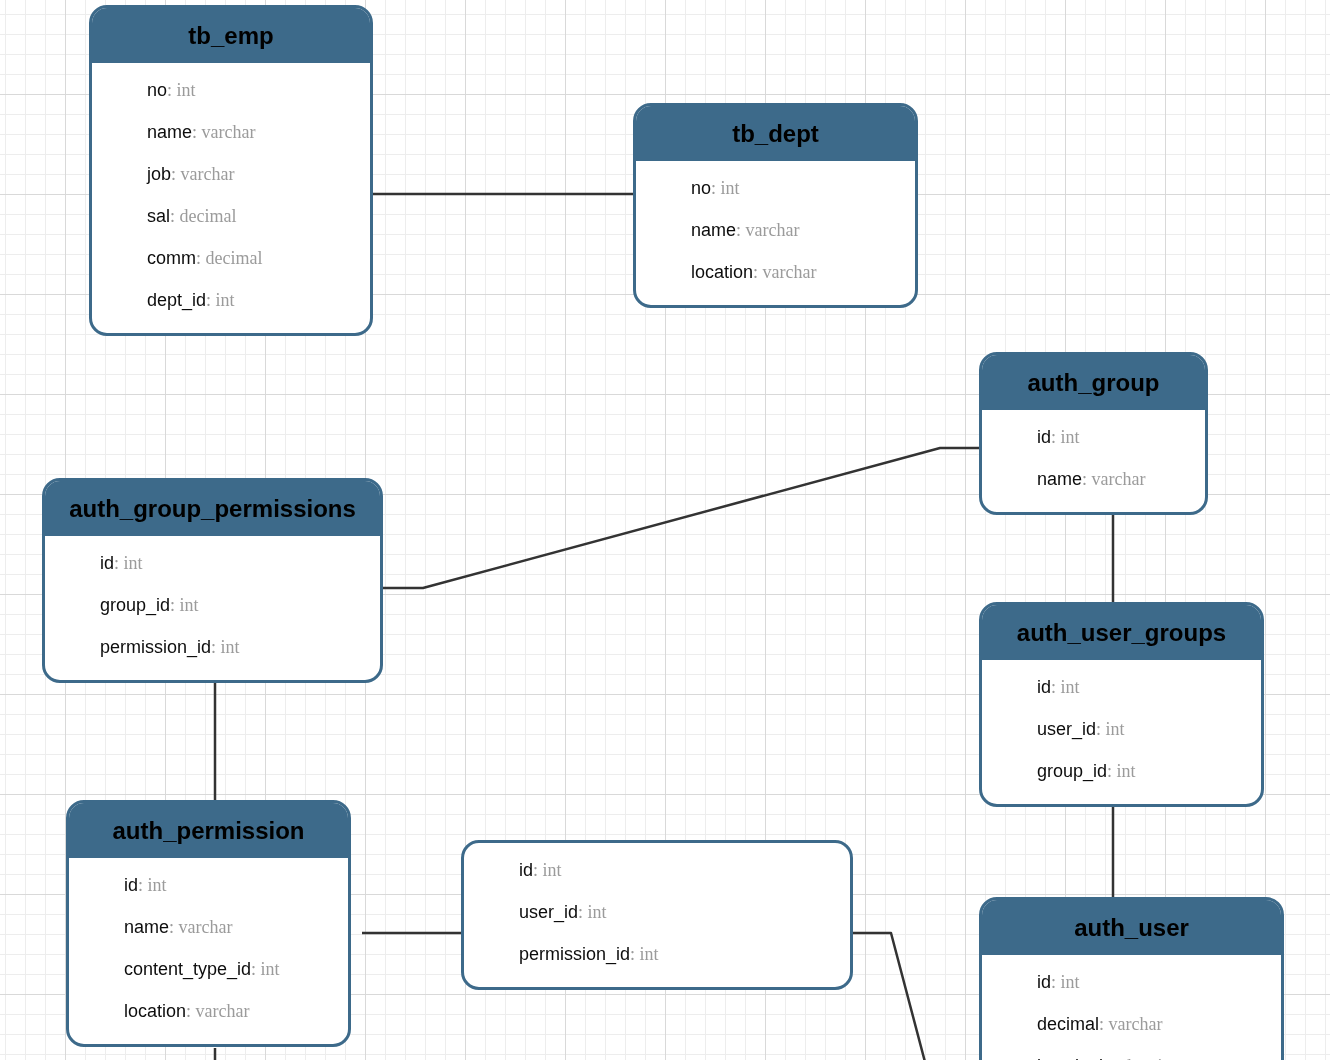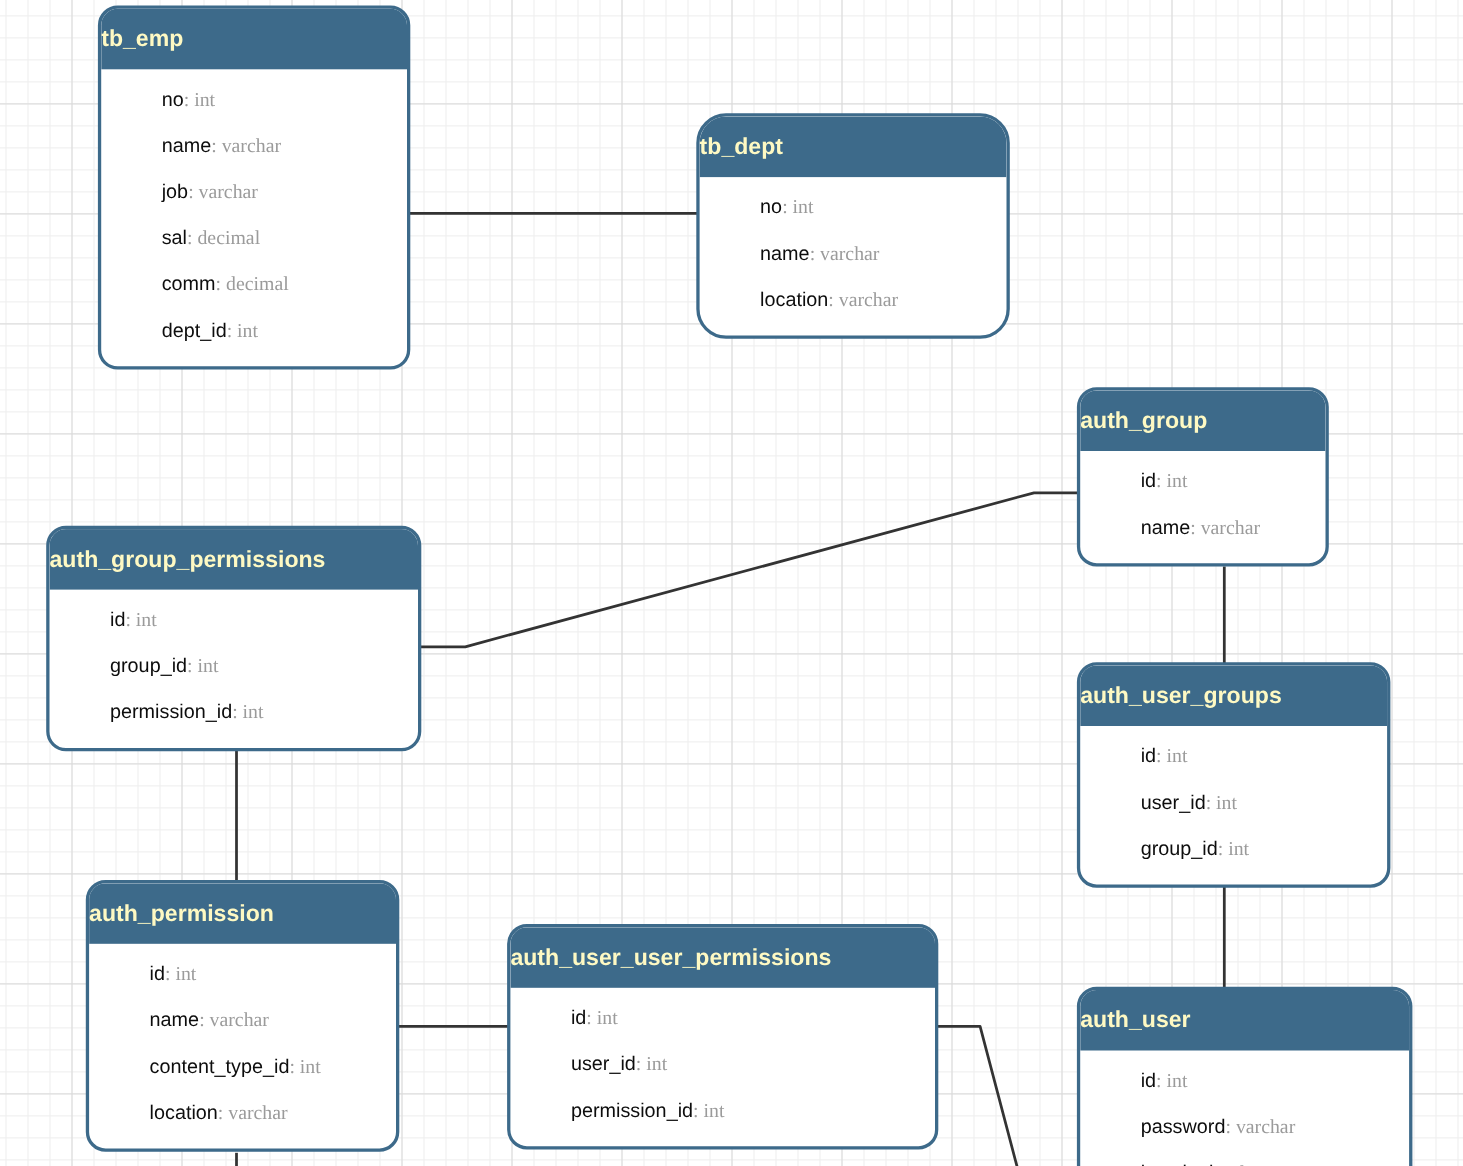--- a/index.html
+++ b/index.html
@@ -27,22 +27,22 @@
     background-position:65px 0,0 94px,5px 0,0 14px;
   }
   #edges{position:absolute;left:0;top:0;width:1330px;height:1060px;}
   #edges polyline{fill:none;stroke:var(--line);stroke-width:2.5;stroke-linejoin:round;}
   .table{
     position:absolute;box-sizing:border-box;
     background:#ffffff;border:3px solid var(--header);
     border-radius:18px;overflow:hidden;
   }
   .table-header{
-    background:var(--header);color:#fef9c3;
-    font-size:21px;font-weight:bold;
+    background:var(--header);color:#000000;
+    font-size:24px;font-weight:bold;text-align:center;
     height:55px;line-height:55px;white-space:nowrap;
   }
   .fields{list-style:none;margin:0;padding:6px 0 12px 0;}
   .fields li{
     height:42px;line-height:42px;padding-left:55px;
     font-size:18px;color:#0d0d0d;white-space:nowrap;
   }
   .fields .ftype{color:var(--type);font-family:Liberation Serif, serif;}
 </style>
 </head>
@@ -66,21 +66,21 @@
     <ul class="fields">
         <li><span class="fname">no</span><span class="ftype">: int</span></li>
         <li><span class="fname">name</span><span class="ftype">: varchar</span></li>
         <li><span class="fname">job</span><span class="ftype">: varchar</span></li>
         <li><span class="fname">sal</span><span class="ftype">: decimal</span></li>
         <li><span class="fname">comm</span><span class="ftype">: decimal</span></li>
         <li><span class="fname">dept_id</span><span class="ftype">: int</span></li>
       </ul>
   </div>
 
-  <div class="table" style="left:633px;top:103px;width:285px;border-radius:27px;">
+  <div class="table" style="left:633px;top:103px;width:285px;">
     <div class="table-header">tb_dept</div>
     <ul class="fields">
         <li><span class="fname">no</span><span class="ftype">: int</span></li>
         <li><span class="fname">name</span><span class="ftype">: varchar</span></li>
         <li><span class="fname">location</span><span class="ftype">: varchar</span></li>
       </ul>
   </div>
 
   <div class="table" style="left:979px;top:352px;width:229px;">
     <div class="table-header">auth_group</div>
@@ -101,41 +101,40 @@
 
   <div class="table" style="left:979px;top:602px;width:285px;">
     <div class="table-header">auth_user_groups</div>
     <ul class="fields">
         <li><span class="fname">id</span><span class="ftype">: int</span></li>
         <li><span class="fname">user_id</span><span class="ftype">: int</span></li>
         <li><span class="fname">group_id</span><span class="ftype">: int</span></li>
       </ul>
   </div>
 
-  <div class="table" style="left:78px;top:800px;width:285px;">
+  <div class="table" style="left:66px;top:800px;width:285px;">
     <div class="table-header">auth_permission</div>
     <ul class="fields">
         <li><span class="fname">id</span><span class="ftype">: int</span></li>
         <li><span class="fname">name</span><span class="ftype">: varchar</span></li>
         <li><span class="fname">content_type_id</span><span class="ftype">: int</span></li>
         <li><span class="fname">location</span><span class="ftype">: varchar</span></li>
       </ul>
   </div>
 
   <div class="table" style="left:461px;top:840px;width:392px;">
-    <div class="table-header">auth_user_user_permissions</div>
     <ul class="fields">
         <li><span class="fname">id</span><span class="ftype">: int</span></li>
         <li><span class="fname">user_id</span><span class="ftype">: int</span></li>
         <li><span class="fname">permission_id</span><span class="ftype">: int</span></li>
       </ul>
   </div>
 
   <div class="table" style="left:979px;top:897px;width:305px;">
     <div class="table-header">auth_user</div>
     <ul class="fields">
         <li><span class="fname">id</span><span class="ftype">: int</span></li>
-        <li><span class="fname">password</span><span class="ftype">: varchar</span></li>
+        <li><span class="fname">decimal</span><span class="ftype">: varchar</span></li>
         <li><span class="fname">last_login</span><span class="ftype">: datetime</span></li>
       </ul>
   </div>
 
 </div>
 
 </body></html>

